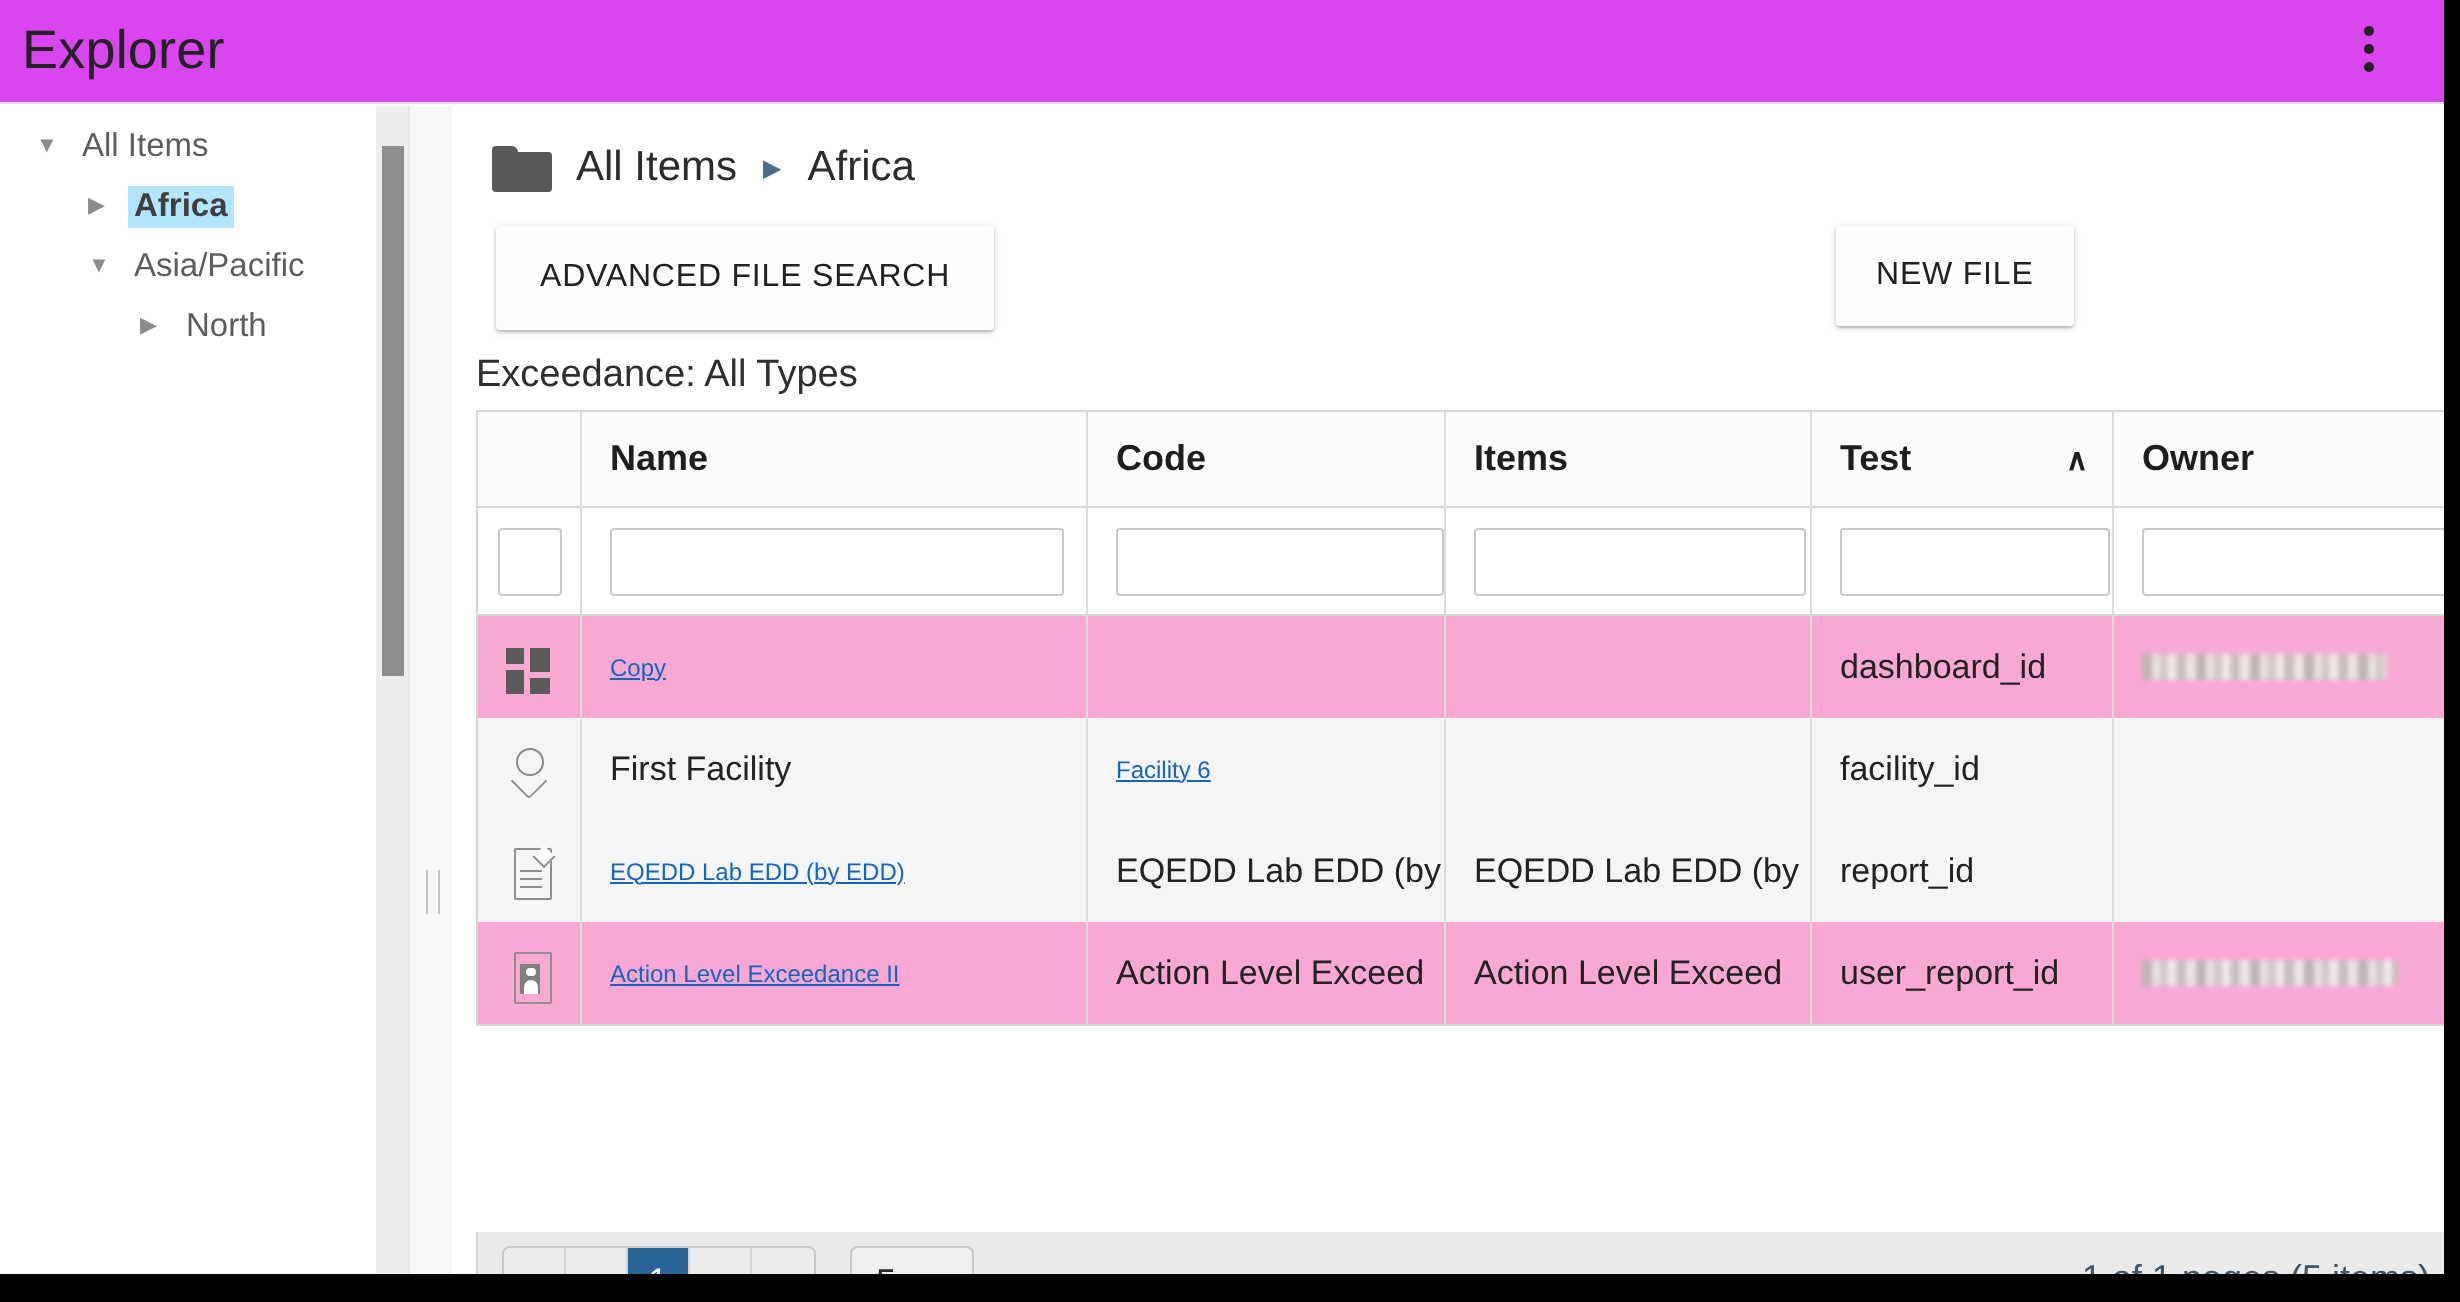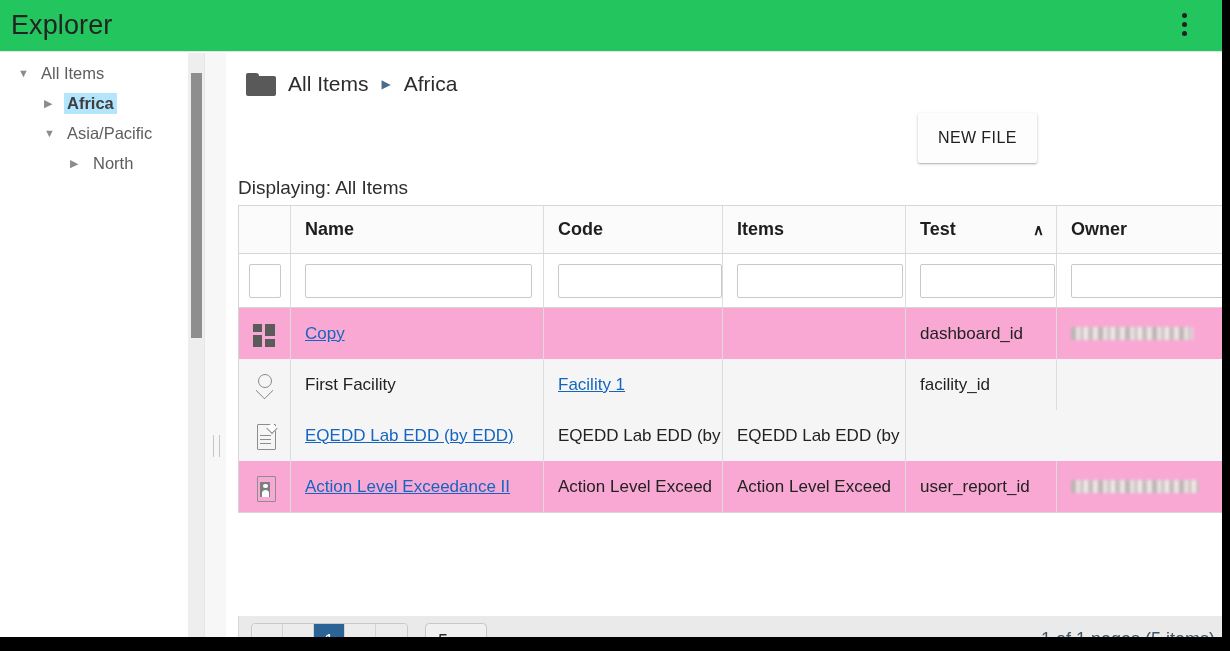--- a/index.html
+++ b/index.html
@@ -27,21 +27,21 @@
     background: #ffffff;
     overflow: hidden;
   }
 
   
   .titlebar {
     position: absolute;
     left: 0; top: 0;
     width: 1222px;
     height: 52px;
-    background: #22c55e;
+    background: #d946ef;
     border-bottom: 1px solid #e3e3e3;
   }
   .app-title {
     position: absolute;
     left: 11px; top: 10px;
     font-size: 27px;
     color: #232323;
     font-weight: 400;
     letter-spacing: 0.1px;
     white-space: nowrap;
@@ -304,21 +304,21 @@
   .drow { height: 51px; }
   .drow.alt { background: #f5f5f5; }
   .drow .gc {
     font-size: 17px;
     color: #222;
   }
   .drow a {
     color: #1565c0;
     text-decoration: underline;
     cursor: pointer;
-    font-size: 17px;
+    font-size: 12px;
   }
 
   
   .ricon { width: 24px; height: 26px; position: relative; }
 
   
   .ic-dash b {
     position: absolute;
     background: #5b5b5b;
   }
@@ -565,23 +565,24 @@
 
   <div class="content">
 
     <div class="crumbs">
       <div class="folder-icon"></div>
       <span class="crumb">All Items</span>
       <span class="crumb-sep">▶</span>
       <span class="crumb">Africa</span>
     </div>
 
+    <button class="btn btn-advanced">ADVANCED FILE SEARCH</button>
     <button class="btn btn-newfile">NEW FILE</button>
 
-    <div class="displaying">Displaying: All Items</div>
+    <div class="displaying">Exceedance: All Types</div>
 
     <div class="grid">
 
       <div class="grid-row hrow">
         <div class="gc c0"></div>
         <div class="gc c1">Name</div>
         <div class="gc c2">Code</div>
         <div class="gc c3">Items</div>
         <div class="gc c4">
           <span>Test</span>
@@ -630,41 +631,42 @@
           <span class="redacted w1"></span>
         </div>
       </div>
 
       <div class="grid-row drow alt">
         <div class="gc c0">
           <span class="ricon ic-pin"></span>
         </div>
         <div class="gc c1">First Facility</div>
         <div class="gc c2">
-          <a>Facility 1</a>
+          <a>Facility 6</a>
         </div>
         <div class="gc c3"></div>
         <div class="gc c4">facility_id</div>
         <div class="gc c5"></div>
       </div>
 
 
       <div class="grid-row drow alt">
         <div class="gc c0">
           <span class="ricon ic-doc">
                 <s></s>
                 <s></s>
                 <s></s>
               </span>
         </div>
         <div class="gc c1">
           <a>EQEDD Lab EDD (by EDD)</a>
         </div>
         <div class="gc c2">EQEDD Lab EDD (by</div>
         <div class="gc c3">EQEDD Lab EDD (by</div>
+        <div class="gc c4">report_id</div>
         <div class="gc c5"></div>
       </div>
 
       <div class="grid-row drow">
         <div class="gc c0">
           <span class="ricon ic-user">
                 <u></u>
               </span>
         </div>
         <div class="gc c1">

